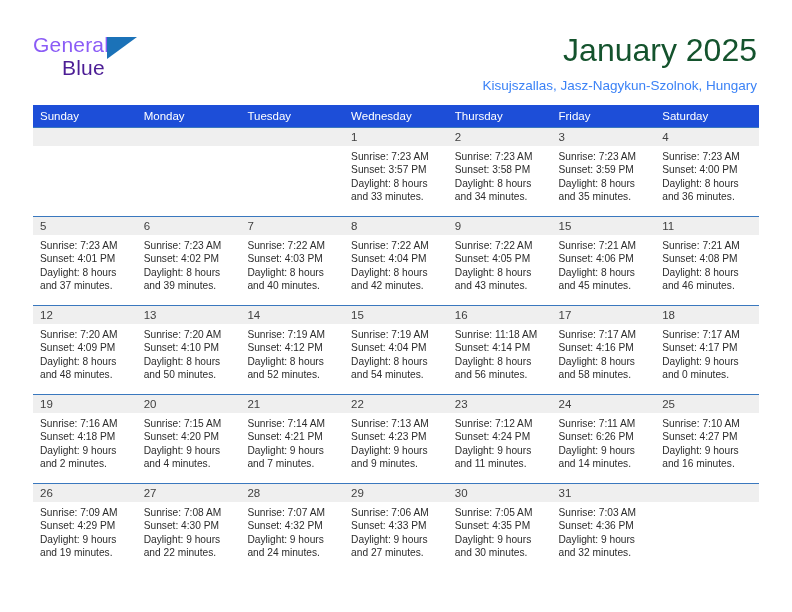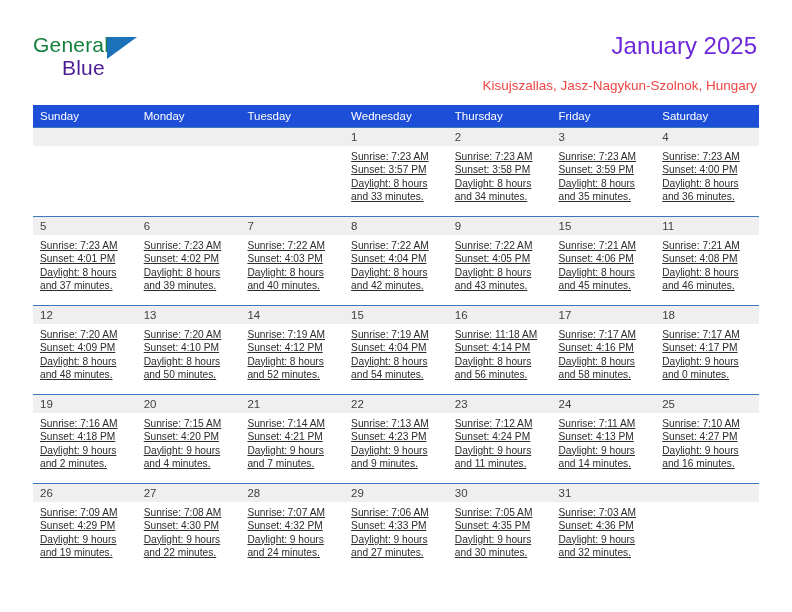--- a/index.html
+++ b/index.html
@@ -35,21 +35,21 @@
     top: 33px;
     width: 190px;
     height: 48px;
   }
   .logo-general {
     position: absolute;
     left: 0;
     top: 0;
     font-size: 21px;
     letter-spacing: 0.2px;
-    color: #15803d;
+    color: #8b5cf6;
     font-family: "Liberation Sans", sans-serif;
   }
   .logo-triangle {
     position: absolute;
     left: 74px;
     top: 4px;
     width: 0;
     height: 0;
     border-left: 30px solid #1b72b8;
     border-bottom: 22px solid transparent;
@@ -60,31 +60,31 @@
     top: 23px;
     font-size: 21px;
     letter-spacing: 0.2px;
     color: #4c1d95;
     font-family: "Liberation Sans", sans-serif;
   }
   .title {
     position: absolute;
     right: 35px;
     top: 32px;
-    font-size: 24px;
-    color: #6d28d9;
+    font-size: 32px;
+    color: #14532d;
     text-align: right;
     white-space: nowrap;
   }
   .subtitle {
     position: absolute;
     right: 35px;
     top: 78px;
     font-size: 13.5px;
-    color: #ef4444;
+    color: #3b82f6;
     text-align: left;
     white-space: nowrap;
   }
 
   
   .calendar {
     position: absolute;
     left: 33px;
     top: 105px;
     width: 726px;
@@ -121,21 +121,20 @@
     line-height: 17px;
     padding: 1px 0 2px 7px;
     height: 18px;
     box-sizing: border-box;
   }
   .cellbody {
     padding: 4px 4px 0 7px;
     font-size: 10.2px;
     line-height: 13.4px;
     color: #2c2c2c;
-    text-decoration: underline;
   }
   .cellbody div { white-space: nowrap; }
   td.empty .daynum { color: transparent; }
 </style>
 </head>
 <body>
 
 <div class="page">
 
   <div class="header">
@@ -381,21 +380,21 @@
               <div>Sunrise: 7:12 AM</div>
               <div>Sunset: 4:24 PM</div>
               <div>Daylight: 9 hours</div>
               <div>and 11 minutes.</div>
             </div>
           </td>
           <td>
             <span class="daynum">24</span>
             <div class="cellbody">
               <div>Sunrise: 7:11 AM</div>
-              <div>Sunset: 4:13 PM</div>
+              <div>Sunset: 6:26 PM</div>
               <div>Daylight: 9 hours</div>
               <div>and 14 minutes.</div>
             </div>
           </td>
           <td>
             <span class="daynum">25</span>
             <div class="cellbody">
               <div>Sunrise: 7:10 AM</div>
               <div>Sunset: 4:27 PM</div>
               <div>Daylight: 9 hours</div>

